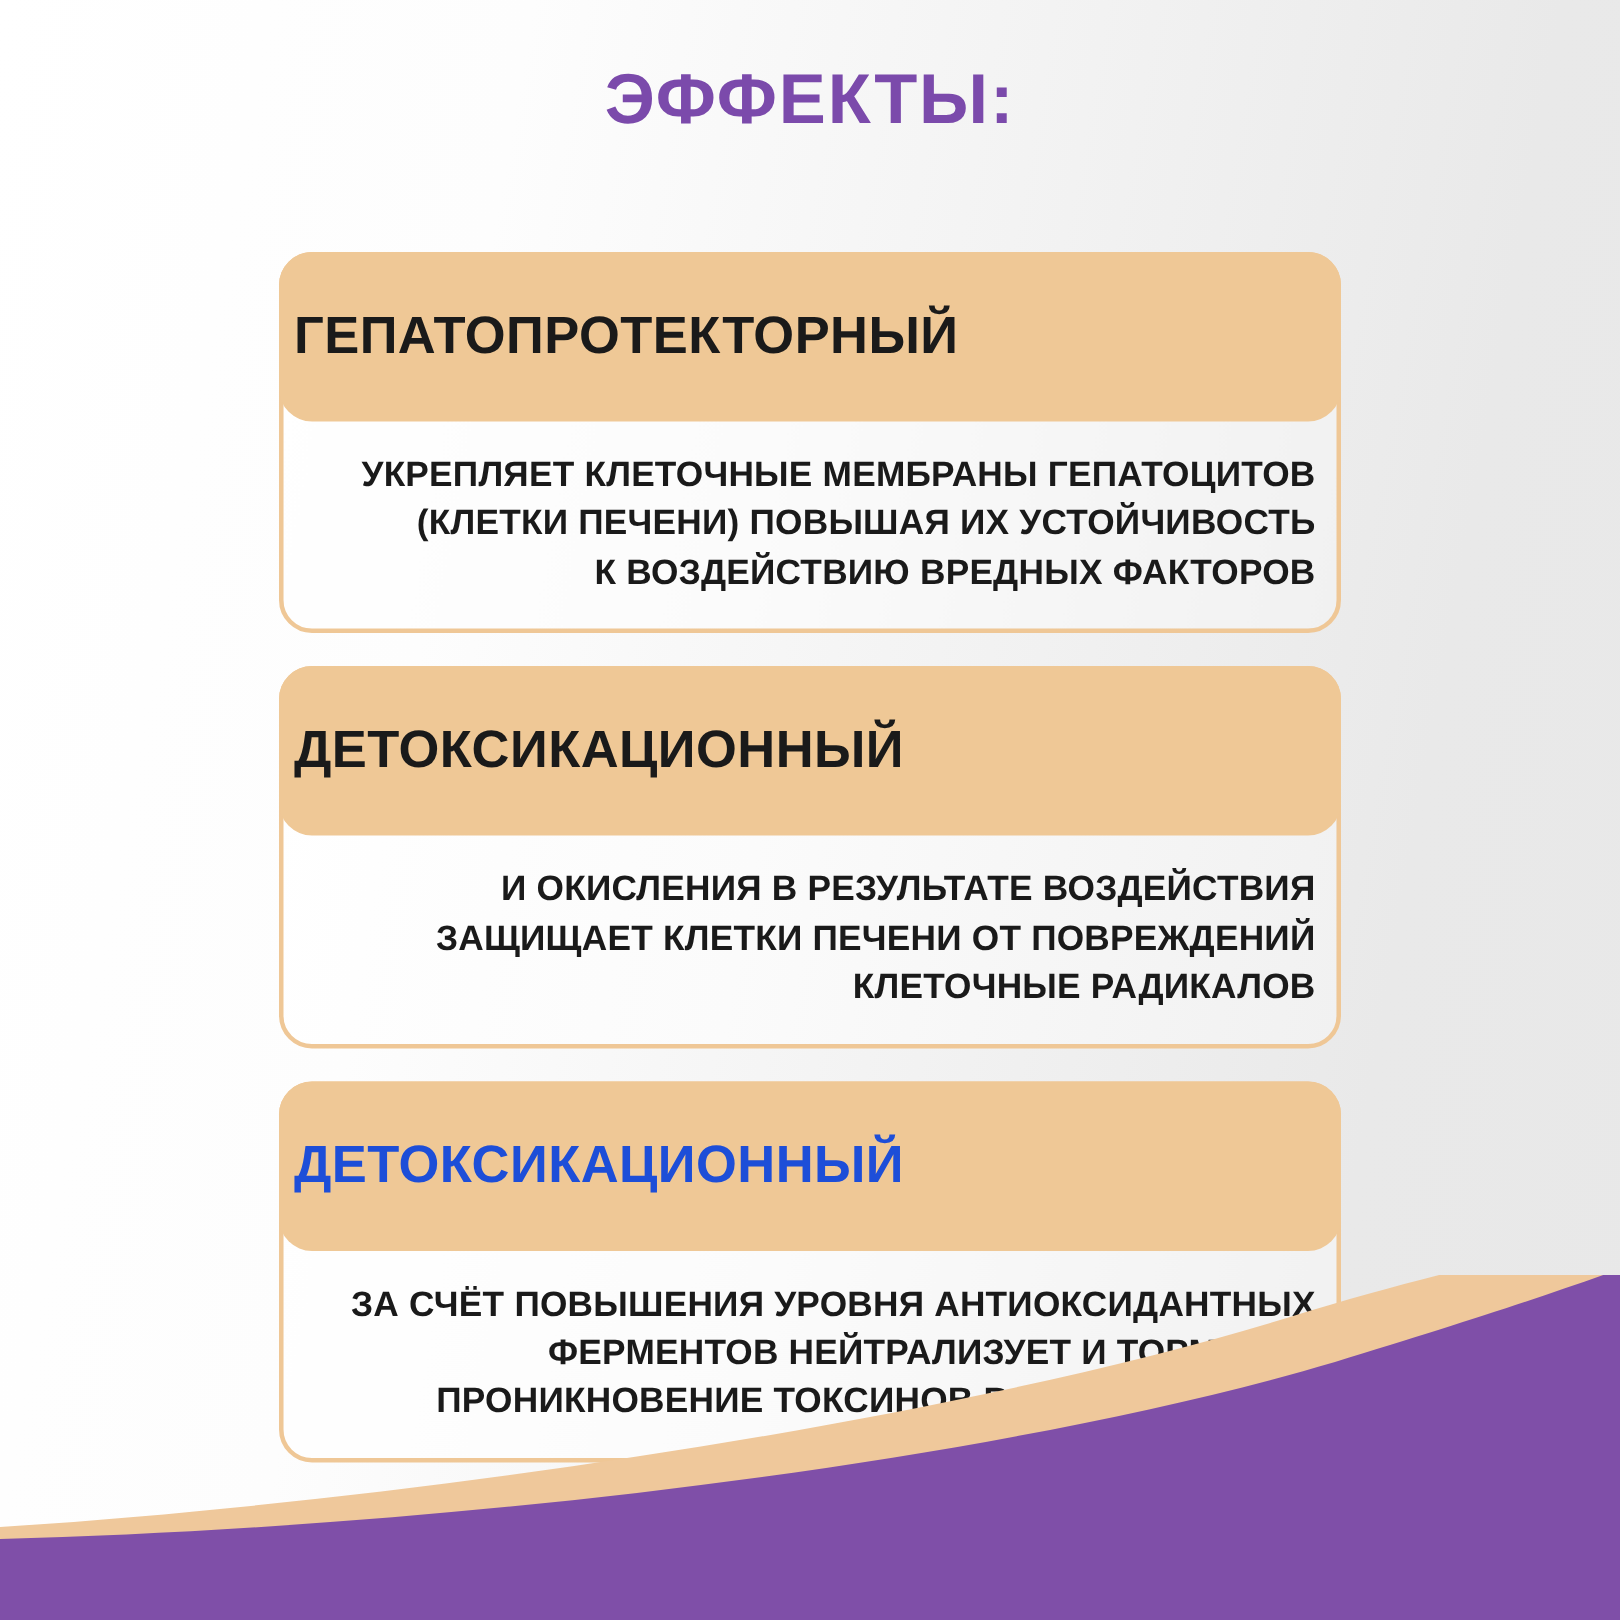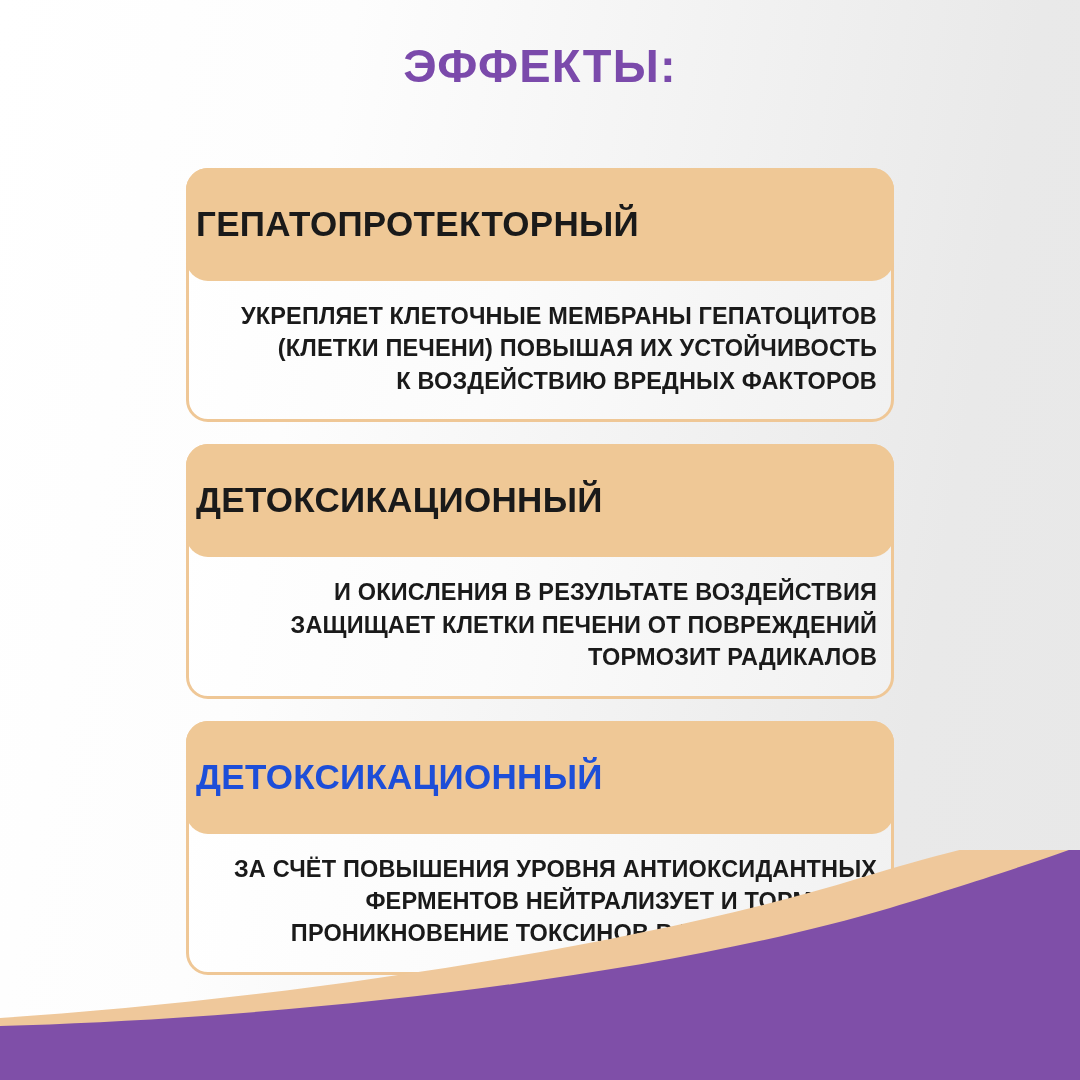--- a/index.html
+++ b/index.html
@@ -118,21 +118,21 @@
         <span class="line">(КЛЕТКИ ПЕЧЕНИ) ПОВЫШАЯ ИХ УСТОЙЧИВОСТЬ</span>
         <span class="line">К ВОЗДЕЙСТВИЮ ВРЕДНЫХ ФАКТОРОВ</span>
       </div>
     </div>
 
     <div class="card" style="border-color: rgb(239, 199, 150);">
       <div class="card-header" style="background: rgb(239, 200, 150); color: rgb(26, 26, 26);">ДЕТОКСИКАЦИОННЫЙ</div>
       <div class="card-body" style="color: rgb(26, 26, 26);">
         <span class="line">И ОКИСЛЕНИЯ В РЕЗУЛЬТАТЕ ВОЗДЕЙСТВИЯ</span>
         <span class="line">ЗАЩИЩАЕТ КЛЕТКИ ПЕЧЕНИ ОТ ПОВРЕЖДЕНИЙ</span>
-        <span class="line">ТОРМОЗИТ РАДИКАЛОВ</span>
+        <span class="line">КЛЕТОЧНЫЕ РАДИКАЛОВ</span>
       </div>
     </div>
 
     <div class="card" style="border-color: rgb(239, 199, 150);">
       <div class="card-header" style="background: rgb(239, 200, 150); color: #1d4ed8;">ДЕТОКСИКАЦИОННЫЙ</div>
       <div class="card-body" style="color: rgb(26, 26, 26); margin-left: 31px;">
         <span class="line">ЗА СЧЁТ ПОВЫШЕНИЯ УРОВНЯ АНТИОКСИДАНТНЫХ</span>
         <span class="line">ФЕРМЕНТОВ НЕЙТРАЛИЗУЕТ И ТОРМОЗИТ</span>
         <span class="line">ПРОНИКНОВЕНИЕ ТОКСИНОВ В КЛЕТКУ ПЕЧЕНИ</span>
       </div>

